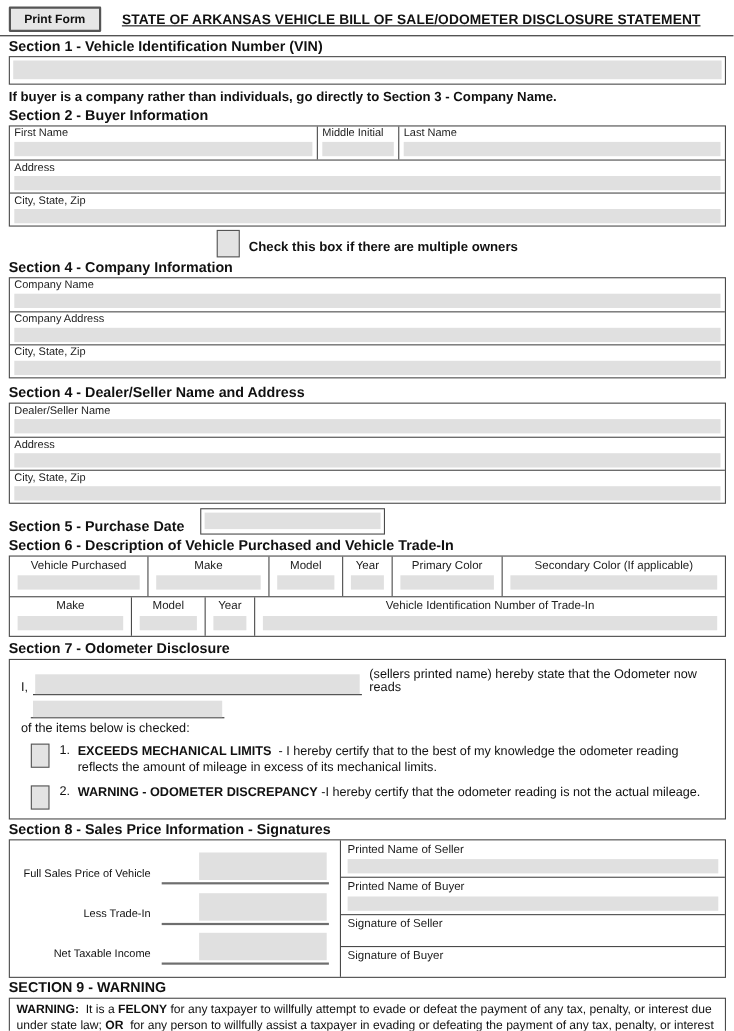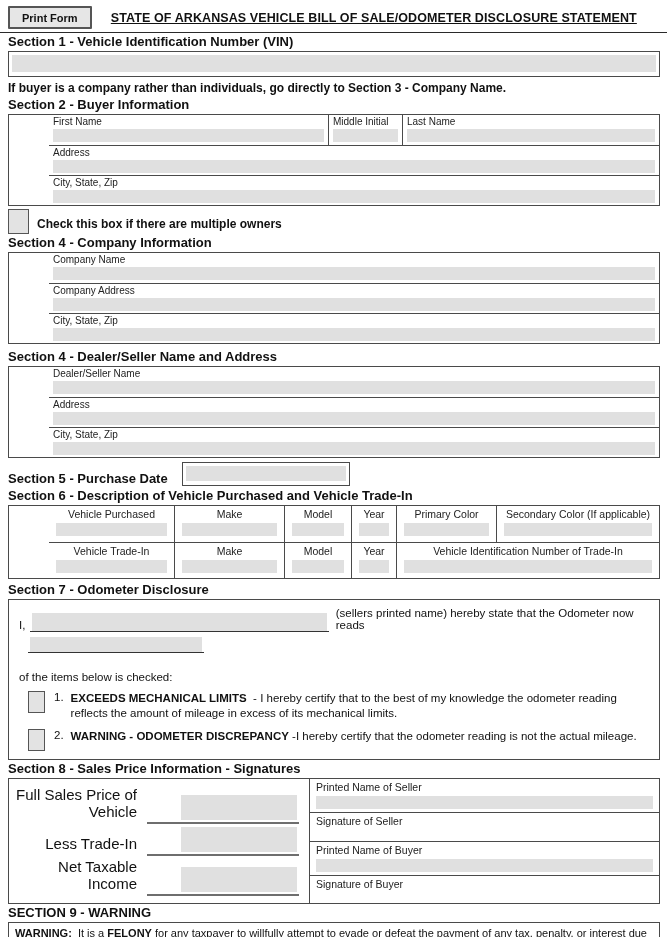--- a/index.html
+++ b/index.html
@@ -24,30 +24,30 @@
   
   .outlined{border:1.5px solid #4a4a4a;padding:3px;box-sizing:border-box;background:#fff;}
   .gray-input{background:#e0e0e0;height:14px;}
 
   .vin-box{height:26px;margin-bottom:3px;}
   .vin-box .gray-input{height:17px;}
 
   .note{font-weight:bold;font-size:12px;line-height:14px;margin:4px 0 3px;}
 
   
-  .ftable{border:1.5px solid #4a4a4a;margin-bottom:2px;padding-left:40px;}
+  .ftable{border:1.5px solid #4a4a4a;margin-bottom:2px;}
   .frow{display:flex;border-top:1.5px solid #4a4a4a;box-sizing:border-box;height:30px;}
   .frow:first-child{border-top:none;}
   .fcell{box-sizing:border-box;padding:1px 4px 2px;border-left:1.5px solid #4a4a4a;display:flex;flex-direction:column;}
   .fcell:first-child{border-left:none;}
   .flabel{font-size:10px;line-height:12px;color:#222;}
   .fcell .gray-input{height:13px;margin-top:1px;}
 
   
-  .cb-row{display:flex;align-items:flex-end;margin:3px 0 1px;}
+  .cb-row{display:flex;align-items:flex-end;margin:3px 0 1px;justify-content:center;}
   .checkbox{box-sizing:border-box;background:#e3e3e3;border:1.5px solid #555;cursor:pointer;}
   .cb-lg{width:21px;height:25px;}
   .cb-sm{width:17px;height:22px;}
   .cb-row .cb-label{font-weight:bold;font-size:12px;margin-left:8px;padding-bottom:3px;}
 
   
   .s5-row{display:flex;align-items:flex-end;margin:4px 0 3px;}
   .s5-row .sec-h{margin:0 14px 0 0;}
   .date-box{width:168px;height:24px;}
   .date-box .gray-input{height:15px;}
@@ -69,32 +69,32 @@
   .box7{border:1.5px solid #4a4a4a;padding:7px 10px 8px;font-size:11.5px;margin-bottom:2px;}
   .uwrap{border-bottom:1.5px solid #333;padding:0 2px;box-sizing:border-box;}
   .l1{display:flex;align-items:flex-end;}
   .l1 .uwrap{width:314px;margin:0 7px 0 5px;}
   .l1 .uwrap .gray-input{height:18px;}
   .l1 span,.l2t{padding-bottom:1px;}
   .l2{display:flex;align-items:flex-end;margin-top:5px;}
   .l2 .uwrap{width:176px;margin:0 7px 0 9px;}
   .l2 .uwrap .gray-input{height:15px;}
   .l2t{white-space:pre-wrap;}
-  .l3{margin-top:17px;line-height:14px;}
+  .l3{margin-top:2px;line-height:14px;}
   .item{display:flex;margin-top:7px;}
   .item .checkbox{flex:none;margin-left:9px;}
   .inum{flex:none;margin:0 7px 0 9px;font-size:11.5px;}
   .itext{flex:1;line-height:14.5px;white-space:pre-wrap;padding-right:4px;}
 
   
   .box8{border:1.5px solid #4a4a4a;display:flex;margin-bottom:2px;}
   .s8l{width:301px;flex:none;border-right:1.5px solid #4a4a4a;box-sizing:border-box;
        display:flex;flex-direction:column;justify-content:space-evenly;padding:4px 0;}
   .s8row{display:flex;align-items:flex-end;}
-  .s8lab{flex:1;text-align:right;font-size:15px;padding:0 10px 4px 0;}
+  .s8lab{flex:1;text-align:right;font-size:10px;padding:0 10px 4px 0;}
   .s8amt{width:152px;flex:none;border-bottom:2px solid #6e6e6e;margin-right:10px;padding-bottom:2px;}
   .s8amt .gray-input{height:25px;margin-left:34px;margin-right:2px;}
   .s8r{flex:1;display:flex;flex-direction:column;}
   .s8rrow{border-bottom:1.5px solid #4a4a4a;padding:2px 6px 3px;box-sizing:border-box;}
   .s8rrow:last-child{border-bottom:none;}
   .s8rrow .flabel{font-size:10.5px;line-height:13px;}
   .s8rrow.printed .gray-input{height:13px;margin-top:2px;}
   .s8rrow.sig{height:29px;}
   .s8rrow.sig:last-child{height:27px;}
 
@@ -229,24 +229,20 @@
       <div class="fcell w-pcolor">
         <div class="flabel">Primary Color</div>
         <div class="gray-input"></div>
       </div>
       <div class="fcell w-scolor">
         <div class="flabel">Secondary Color (If applicable)</div>
         <div class="gray-input"></div>
       </div>
     </div>
     <div class="frow">
-      <div class="fcell w-purch">
-        <div class="flabel">Vehicle Trade-In</div>
-        <div class="gray-input"></div>
-      </div>
       <div class="fcell w-make">
         <div class="flabel">Make</div>
         <div class="gray-input"></div>
       </div>
       <div class="fcell w-model">
         <div class="flabel">Model</div>
         <div class="gray-input"></div>
       </div>
       <div class="fcell w-year">
         <div class="flabel">Year</div>
@@ -306,27 +302,27 @@
         <div class="s8amt">
           <div class="gray-input"></div>
         </div>
       </div>
     </div>
     <div class="s8r">
       <div class="s8rrow printed">
         <div class="flabel">Printed Name of Seller</div>
         <div class="gray-input"></div>
       </div>
+      <div class="s8rrow printed">
+        <div class="flabel">Printed Name of Buyer</div>
+        <div class="gray-input"></div>
+      </div>
       <div class="s8rrow sig">
         <div class="flabel">Signature of Seller</div>
       </div>
-      <div class="s8rrow printed">
-        <div class="flabel">Printed Name of Buyer</div>
-        <div class="gray-input"></div>
-      </div>
       <div class="s8rrow sig">
         <div class="flabel">Signature of Buyer</div>
       </div>
     </div>
   </div>
 
   <div class="sec-h">SECTION 9 - WARNING</div>
   <div class="box9"><b>WARNING:</b><span>  It is a </span><b>FELONY</b><span> for any taxpayer to willfully attempt to evade or defeat the payment of any tax, penalty, or interest due under state law; </span><b>OR</b><span>  for any person to willfully assist a taxpayer in evading or defeating the payment of any tax, penalty, or interest due under state law.</span></div>
 
 </div>

